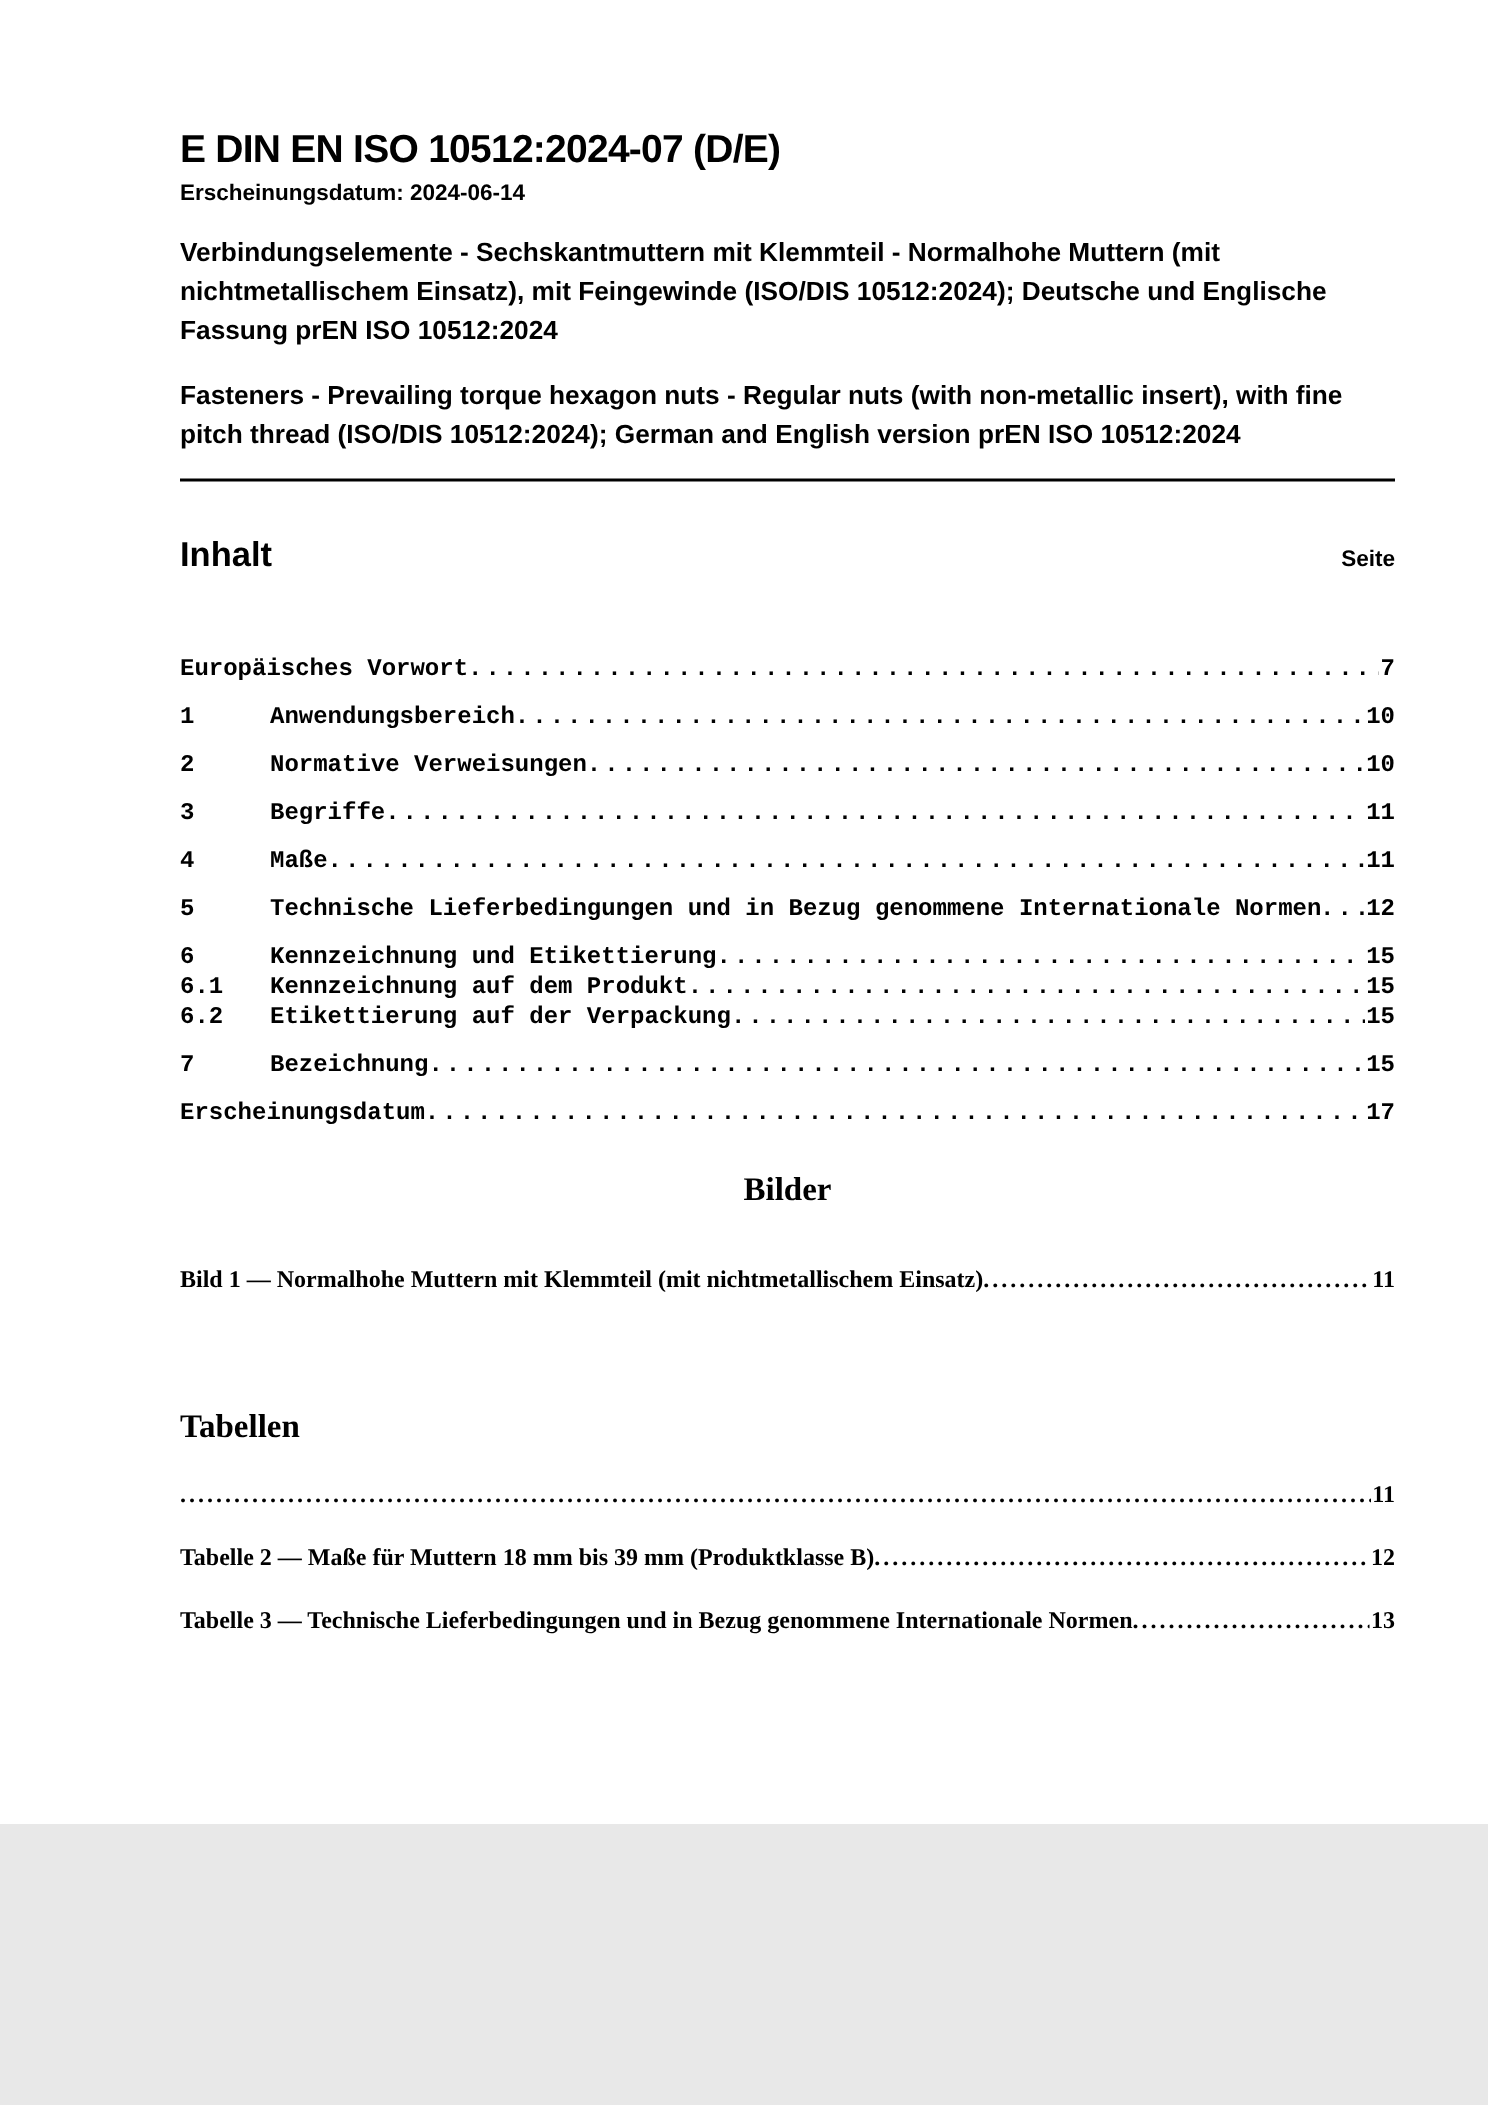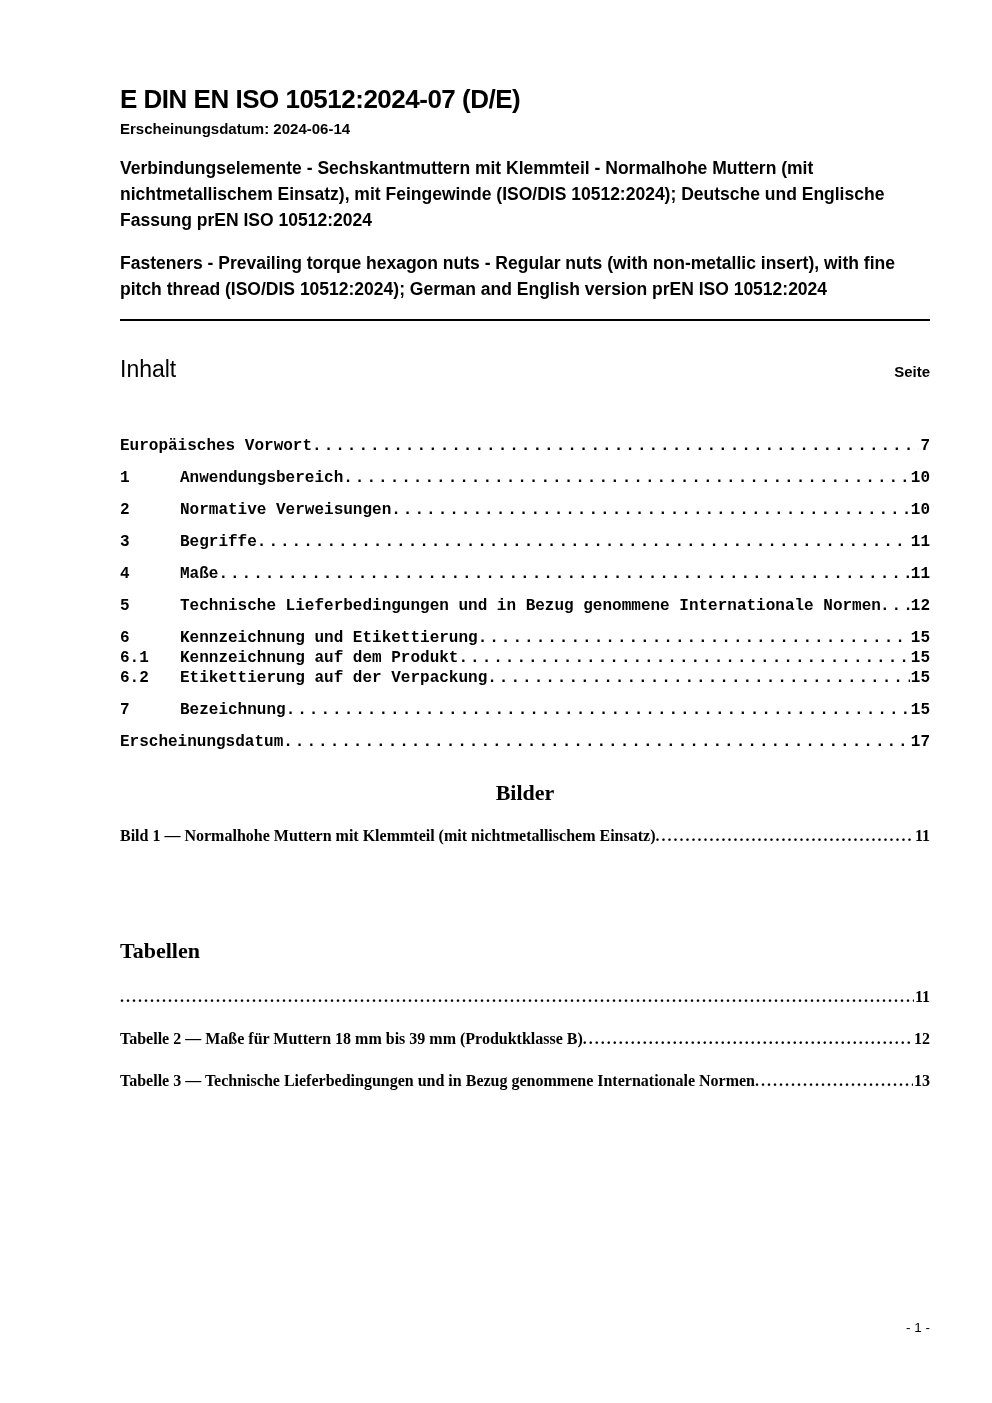--- a/index.html
+++ b/index.html
@@ -1,55 +1,55 @@
 <!DOCTYPE html>
 <html><head>
 <meta charset="utf-8">
 <style>
   html, body { margin: 0; padding: 0; background: #e8e8e8; }
   .page {
     position: relative;
     width: 992px;
-    height: 1403px;
+    height: 1216px;
     background: #ffffff;
     font-family: "Liberation Sans", sans-serif;
     color: #000000;
     overflow: hidden;
   }
   .col { position: absolute; left: 120px; width: 810px; }
 
   
   .doc-title { top: 84px; font-size: 26px; font-weight: bold; line-height: 30px; letter-spacing: -0.5px; }
   .release   { top: 120px; font-size: 15px; font-weight: bold; line-height: 18px; }
   .title-de  { top: 155px; font-size: 17.5px; font-weight: bold; line-height: 26px; }
   .title-en  { top: 250px; font-size: 17.5px; font-weight: bold; line-height: 26px; }
   .rule      { top: 319px; height: 2px; background: #000; }
 
   
   .toc-head { top: 356px; display: flex; justify-content: space-between; align-items: baseline; }
-  .toc-head .inhalt { font-size: 23px; font-weight: normal; }
+  .toc-head .inhalt { font-size: 23px; font-weight: bold; }
   .toc-head .seite  { font-size: 15px; font-weight: bold; }
 
   
   .toc-list { top: 424px; font-family: Liberation Mono, monospace; font-weight: bold; font-size: 16px; }
   .toc-row { display: flex; align-items: baseline; line-height: 19px; margin-top: 13px; }
   .toc-row.sub { margin-top: 1px; }
   .toc-num { flex: 0 0 60px; }
   .toc-label { flex: 0 0 auto; max-width: 700px; white-space: nowrap; }
   .toc-dots { flex: 1 1 0; min-width: 0; overflow: hidden; white-space: nowrap; }
   .toc-dots::after {
     content: "...................................................................................................................................................................................................................................................";
     letter-spacing: 2px;
   }
   .toc-page { flex: 0 0 auto; padding-left: 1px; }
 
   
   .section-heading { font-family: "Liberation Serif", serif; font-weight: bold; font-size: 22px; line-height: 26px; }
   .figures { top: 780px; font-family: "Liberation Serif", serif; font-weight: bold; font-size: 16px; text-align: center; }
-  .figures .toc-row { margin-top: 20px; }
+  .figures .toc-row { margin-top: 38px; }
   .tables { top: 938px; font-family: "Liberation Serif", serif; font-weight: bold; font-size: 16px; }
   .tables .toc-row { margin-top: 23px; }
 
   
   .footer { top: 1320px; text-align: right; font-size: 13.5px; }
 </style>
 </head>
 <body>
 
 <div class="page">

